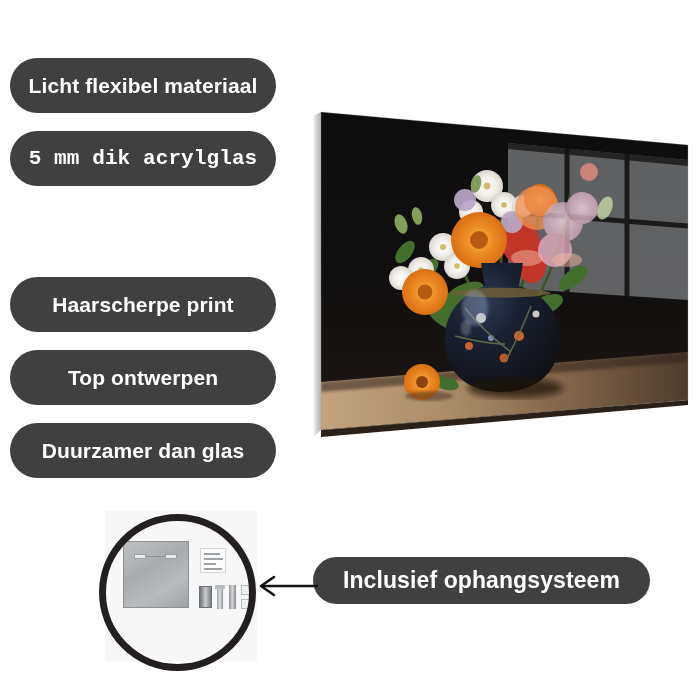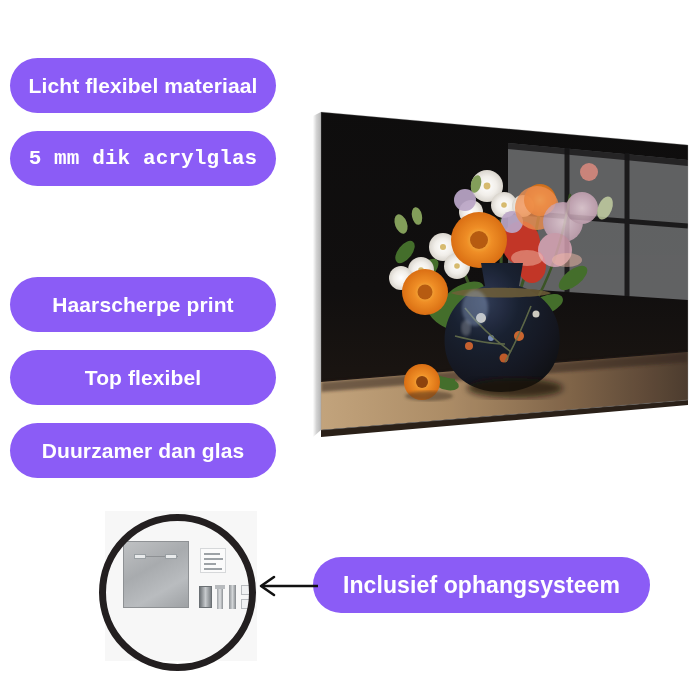--- a/index.html
+++ b/index.html
@@ -16,21 +16,21 @@
     height: 700px;
     background: #ffffff;
   }
 
   
   .pill {
     position: absolute;
     display: flex;
     align-items: center;
     justify-content: center;
-    background: #8b5cf6;
+    background: #404040;
     color: #ffffff;
     border-radius: 999px;
     font-weight: bold;
     letter-spacing: 0.1px;
     text-align: right;
     line-height: 1;
     white-space: nowrap;
     user-select: none;
   }
   .pill-left {
@@ -43,21 +43,21 @@
   #pill-1 { top: 131px; font-family: Liberation Mono, monospace; }
   #pill-2 { top: 204px; }
   #pill-3 { top: 277px; }
   #pill-4 { top: 350px; }
   #pill-5 { top: 423px; }
 
   #pill-hanging {
     left: 313px;
     top: 557px;
     width: 337px;
-    height: 56px;
+    height: 47px;
     font-size: 23px;
   }
 
   
   #panel-wrap {
     position: absolute;
     left: 305px;
     top: 100px;
     width: 390px;
     height: 345px;
@@ -195,21 +195,21 @@
 
 <div id="stage">
 
   <div class="pill pill-left" id="pill-0">Licht flexibel materiaal</div>
 
   <div class="pill pill-left" id="pill-1">5 mm dik acrylglas</div>
 
 
   <div class="pill pill-left" id="pill-3">Haarscherpe print</div>
 
-  <div class="pill pill-left" id="pill-4">Top flexibel</div>
+  <div class="pill pill-left" id="pill-4">Top ontwerpen</div>
 
   <div class="pill pill-left" id="pill-5">Duurzamer dan glas</div>
 
   <div id="panel-wrap">
     <svg id="panel-svg" viewBox="0 0 390 345">
       <defs>
 
         <clipPath id="faceClip">
           <polygon points="16,12 383,45 383,300 16,330"></polygon>
         </clipPath>

